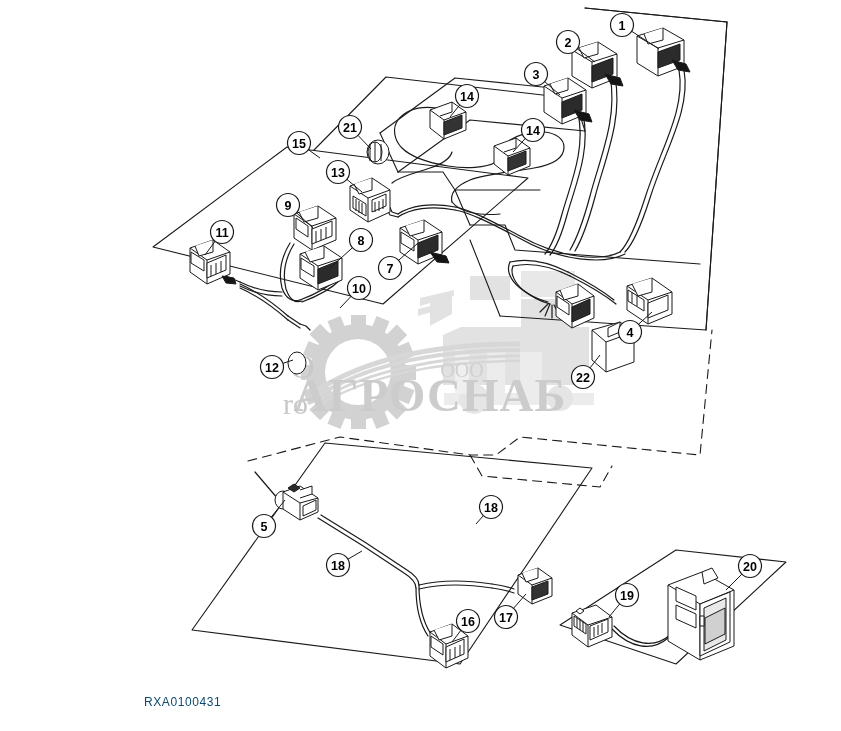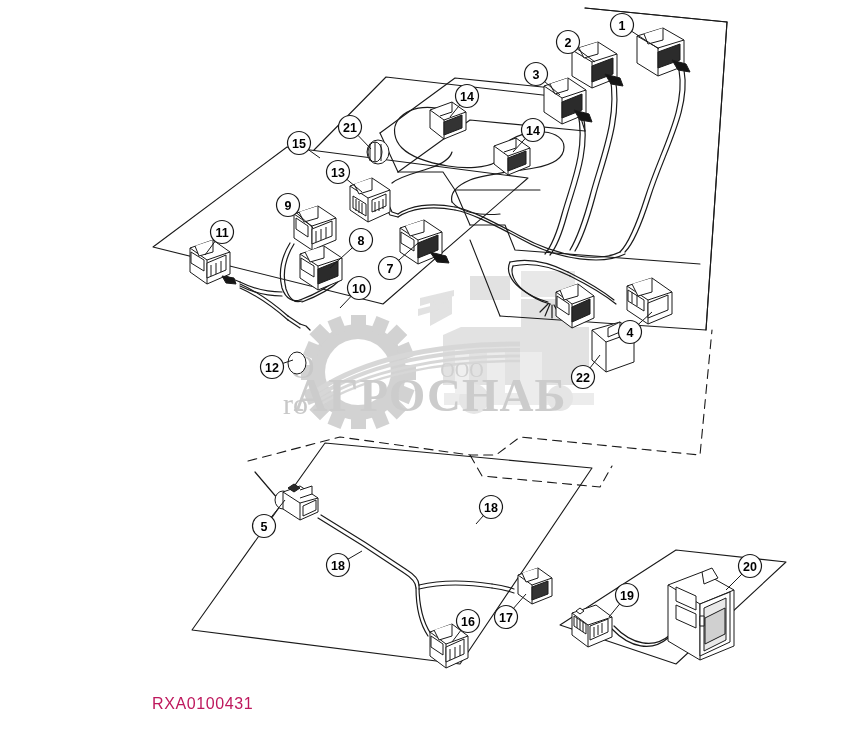--- a/index.html
+++ b/index.html
@@ -1,21 +1,21 @@
 <!DOCTYPE html>
 <html><head>
 <meta charset="utf-8">
 <style>
   html,body{margin:0;padding:0;background:#ffffff;}
   body{width:841px;height:731px;overflow:hidden;
        font-family:"Liberation Sans", sans-serif;}
   #stage{position:relative;width:841px;height:731px;background:#ffffff;}
   #stage svg{position:absolute;left:0;top:0;}
-  .partnum{position:absolute;left:152px;top:695px;font-size:16px;
-           letter-spacing:.6px;color:#be185d;white-space:nowrap;}
+  .partnum{position:absolute;left:144px;top:695px;font-size:12px;
+           letter-spacing:.6px;color:#0c4a6e;white-space:nowrap;}
 </style>
 </head>
 <body>
 
 <div id="stage">
 
   <svg width="841" height="731">
     <g opacity="0.82">
 
       <g fill="#dcdcdc">

